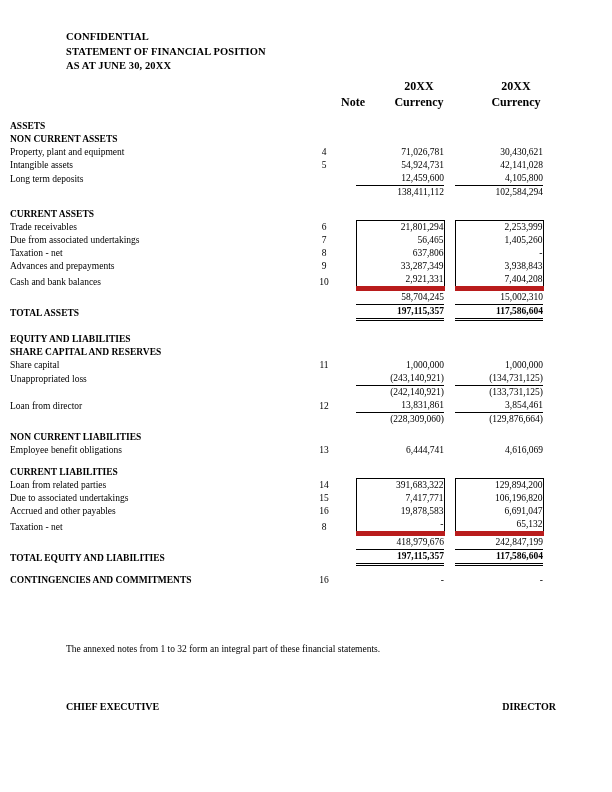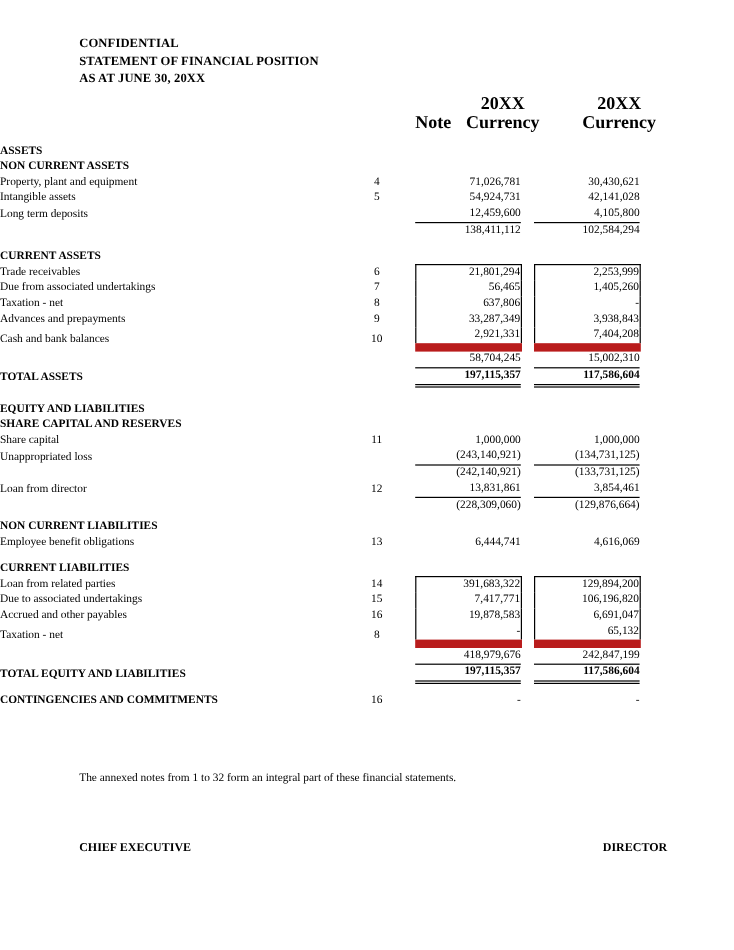--- a/index.html
+++ b/index.html
@@ -35,28 +35,27 @@
   .doc-head div { white-space: nowrap; }
 
   
   .colhead {
     position: absolute;
     top: 78px;
     left: 66px;
     width: 490px;
     height: 34px;
     font-weight: bold;
-    font-size: 15px;
+    font-size: 12px;
   }
   .colhead .ch-note {
     position: absolute;
     left: 275px;
     top: 17px;
     width: 40px;
-    text-align: center;
   }
   .colhead .ch-y1 {
     position: absolute;
     left: 308px;
     top: 1px;
     width: 90px;
     text-align: center;
   }
   .colhead .ch-c1 {
     position: absolute;
@@ -76,21 +75,21 @@
     position: absolute;
     left: 405px;
     top: 17px;
     width: 90px;
     text-align: center;
   }
 
   
   .body-area {
     position: absolute;
-    left: 0px;
+    left: 10px;
     top: 120px;
     width: 512px;
   }
   table.stmt {
     border-collapse: collapse;
     width: 612px;
     table-layout: fixed;
     font-size: 9.5px;
   }
   table.stmt col.c-label { width: 272px; }
@@ -123,21 +122,21 @@
   tr.sp-lg td { height: 12px; line-height: 12px; }
 
   
   td.rule-top    { border-top: 1px solid #000; }
   td.rule-dbl    { border-bottom: 3px double #000; font-weight: bold; }
 
   
   td.box-l { border-left: 1px solid #000; }
   td.box-r { border-right: 1px solid #000; }
   td.box-t { border-top: 1px solid #000; }
-  td.box-b { border-bottom: 7px solid #b91c1c; text-align: right; }
+  td.box-b { border-bottom: 5px solid #b91c1c; text-align: right; }
 
   
   .footnote {
     position: absolute;
     left: 66px;
     top: 643px;
     font-size: 9.5px;
     line-height: 13px;
     white-space: nowrap;
   }

